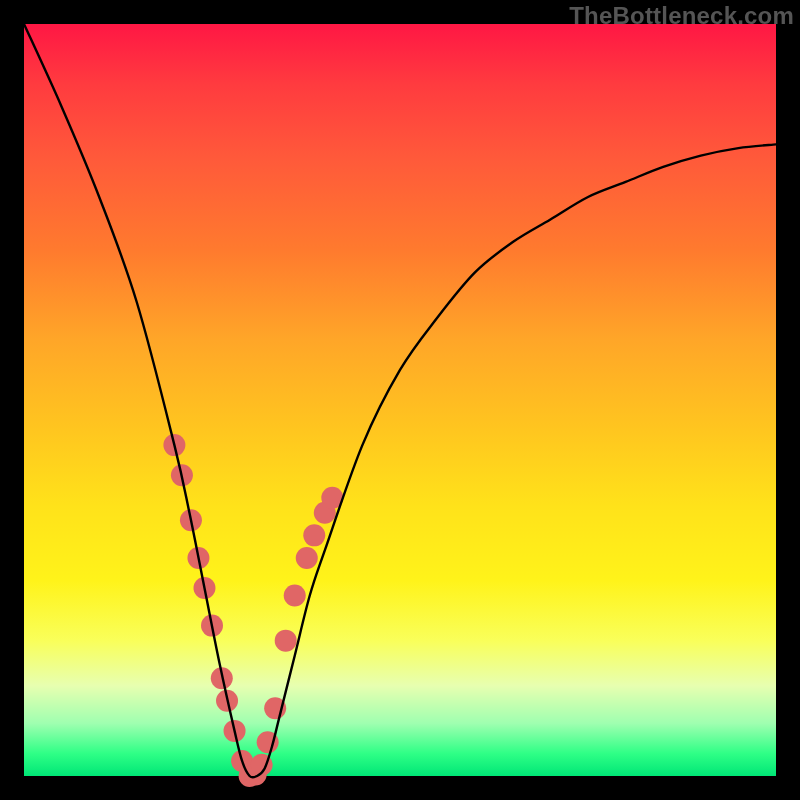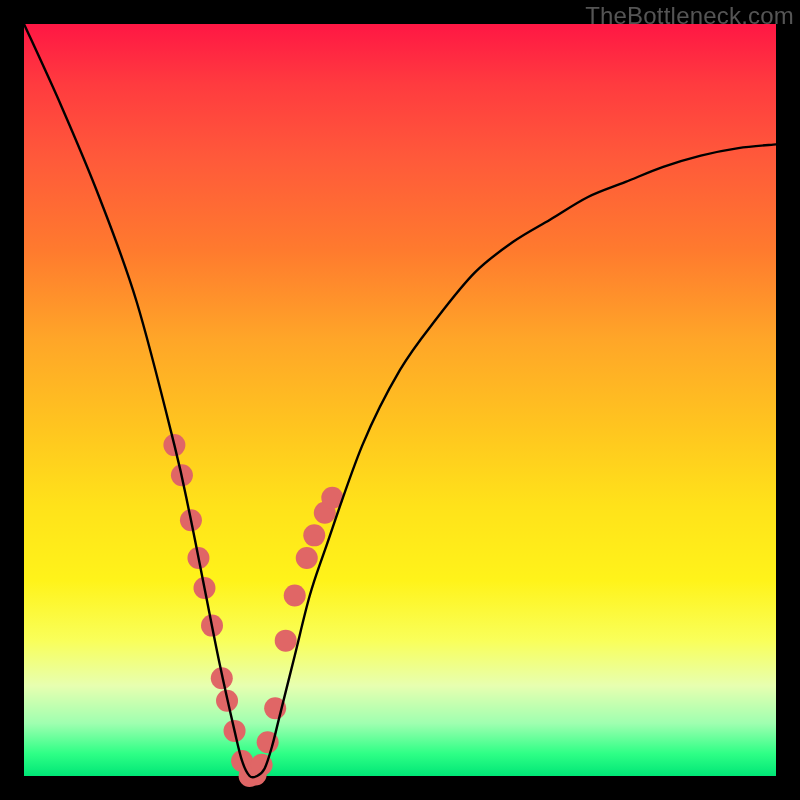--- a/index.html
+++ b/index.html
@@ -39,21 +39,21 @@
       #2fff86 97%,
       #00e676 100%
     );
   }
   .watermark {
     position: absolute;
     top: 2px;
     right: 6px;
     color: #555;
     font-size: 24px;
-    font-weight: 400;
+    font-weight: 700;
     letter-spacing: 0.2px;
     user-select: none;
   }
   svg.curve {
     position: absolute;
     top: 0; left: 0;
     width: 752px;
     height: 752px;
     overflow: visible;
   }

